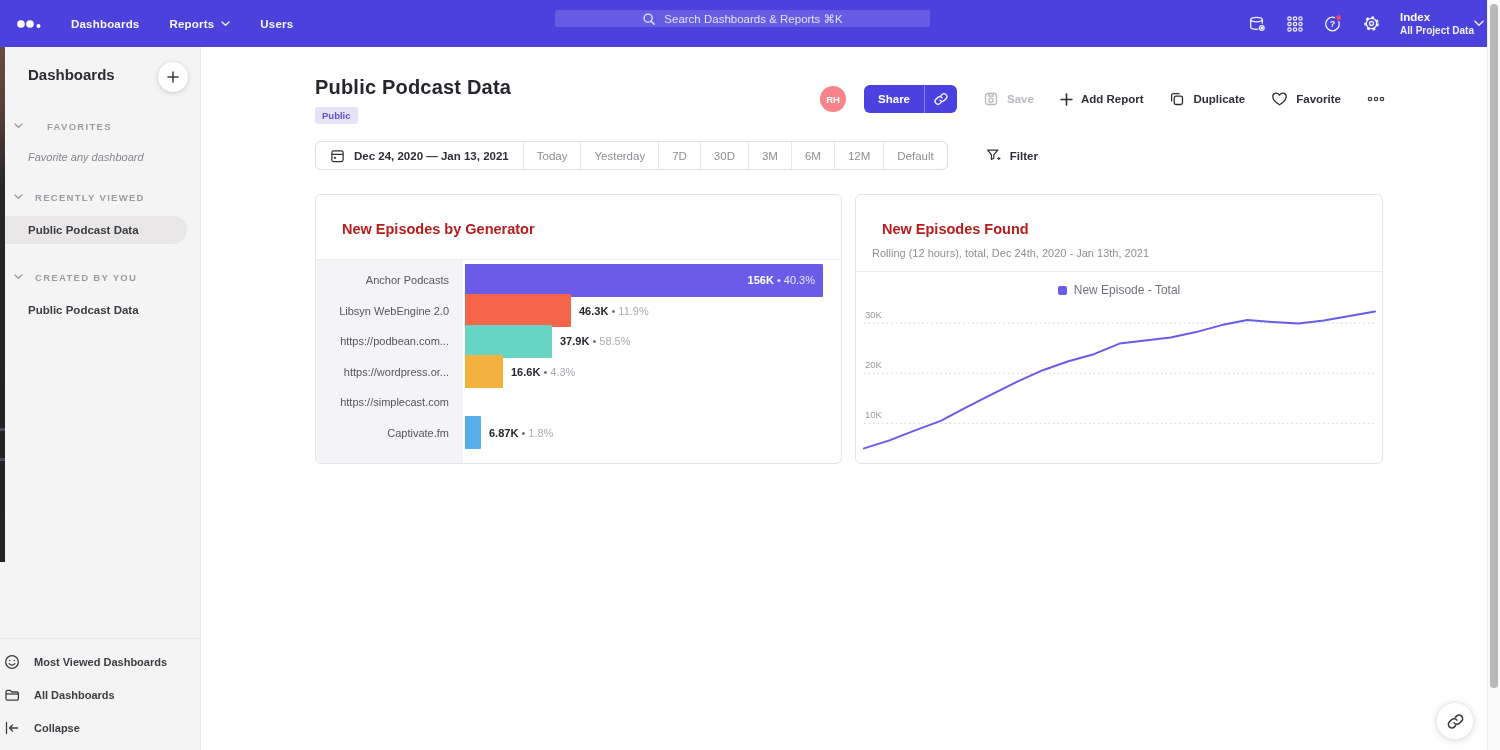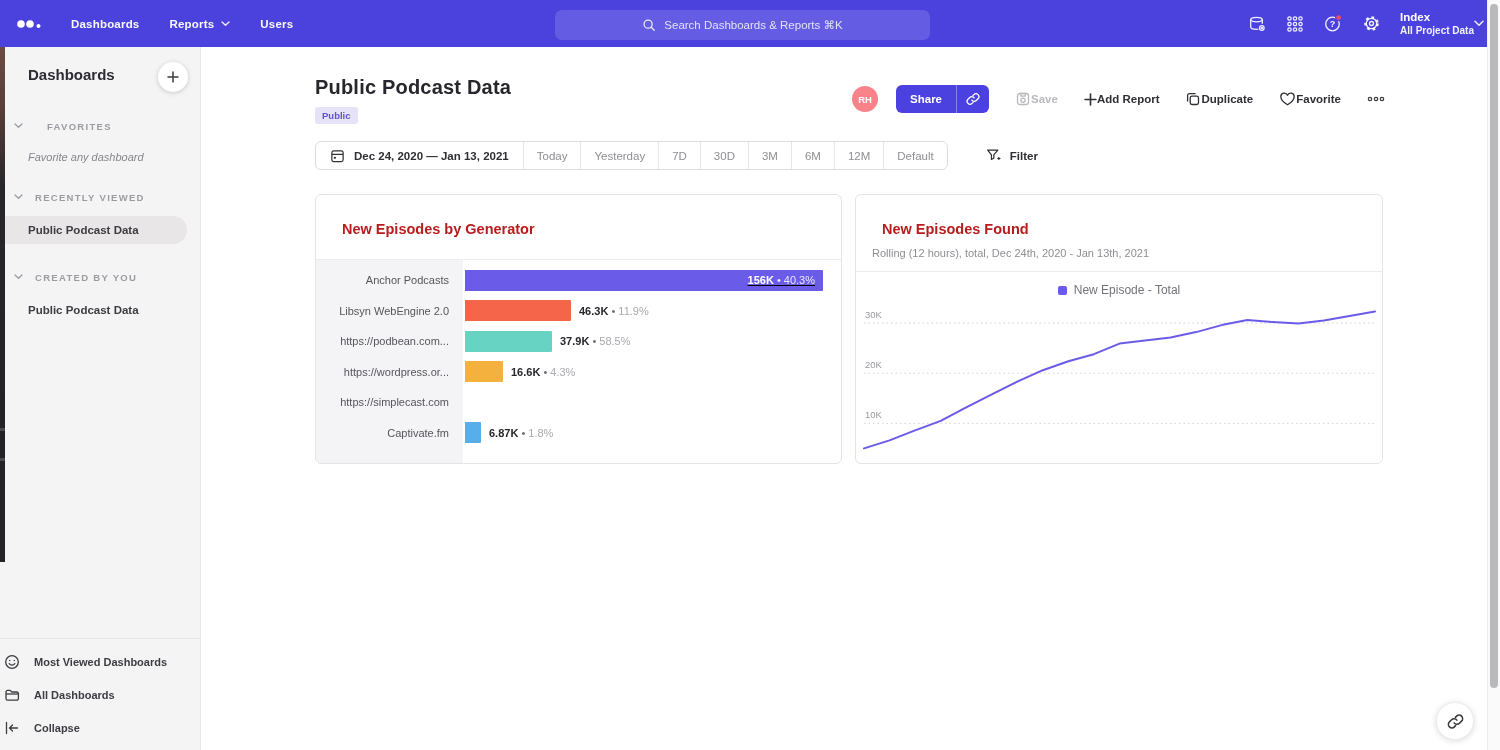--- a/index.html
+++ b/index.html
@@ -5,21 +5,21 @@
   html,body{margin:0;padding:0;background:#fff;font-family:"Liberation Sans",sans-serif;}
   *{box-sizing:border-box;}
   .viewport{position:relative;width:1500px;height:750px;overflow:hidden;background:#fff;}
 
   
   .topnav{position:absolute;left:0;top:0;width:1500px;height:47px;background:#4b42de;display:flex;align-items:center;z-index:5;}
   .nav-left{display:flex;align-items:center;padding-left:16px;gap:28px;}
   .logo{display:flex;align-items:center;cursor:pointer;}
   .nav-items{display:flex;align-items:center;gap:30px;}
   .nav-item{color:rgba(255,255,255,.96);font-size:11.5px;font-weight:700;letter-spacing:.2px;display:flex;align-items:center;gap:7px;cursor:pointer;}
-  .nav-search{position:absolute;left:555px;top:10px;width:375px;height:30px;background:rgba(255,255,255,.14);border-radius:7px;display:flex;align-items:center;justify-content:center;gap:8px;cursor:text;}
+  .nav-search{position:absolute;left:555px;top:10px;width:375px;height:17px;background:rgba(255,255,255,.14);border-radius:2px;display:flex;align-items:center;justify-content:center;gap:8px;cursor:text;}
   .s-ph{color:rgba(255,255,255,.82);font-size:11.5px;}
   .nav-right{position:absolute;right:16px;top:0;height:47px;display:flex;align-items:center;gap:4px;}
   .nbtn{width:34px;height:34px;display:flex;align-items:center;justify-content:center;cursor:pointer;position:relative;}
   .proj{display:flex;align-items:center;margin-left:8px;cursor:pointer;}
   .proj-name{color:#fff;font-size:11.5px;font-weight:700;line-height:1.3;}
   .proj-sub{color:rgba(255,255,255,.92);font-size:10px;font-weight:700;line-height:1.3;}
 
   
   .sidebar{position:absolute;left:0;top:47px;bottom:0;width:201px;background:#f5f4f5;border-right:1px solid #e8e8ec;z-index:2;}
   .sb-header{height:46px;padding:15px 12px 0 28px;display:flex;align-items:flex-start;justify-content:space-between;}
@@ -44,21 +44,21 @@
   .main{position:absolute;left:201px;top:47px;right:13px;bottom:0;background:#fff;overflow:hidden;}
   .main-inner{padding:29px 102px 0 114px;}
   .page-head{display:flex;justify-content:space-between;align-items:flex-start;}
   .page-title{font-size:20px;font-weight:700;color:#26262c;margin:0;letter-spacing:.2px;}
   .badge{display:inline-block;margin-top:8px;background:#e6e2f8;color:#5f53cc;font-size:9.5px;font-weight:700;padding:3px 7px;border-radius:3px;}
   .ph-actions{display:flex;align-items:center;gap:26px;margin-top:9px;}
   .avatar{width:26px;height:26px;border-radius:50%;background:#f8838a;color:#fff;font-size:9.5px;font-weight:700;display:flex;align-items:center;justify-content:center;cursor:pointer;}
   .share-split{display:flex;height:28px;border-radius:6px;overflow:hidden;cursor:pointer;margin-left:-8px;}
   .share-main{background:#4b40e0;color:#fff;font-size:11.5px;font-weight:700;display:flex;align-items:center;padding:0 14px;}
   .share-link{background:#4b40e0;width:33px;display:flex;align-items:center;justify-content:center;border-left:1px solid rgba(255,255,255,.35);}
-  .act{display:flex;align-items:center;font-size:11.5px;font-weight:700;color:#2f2f35;cursor:pointer;white-space:nowrap;text-align:center;}
+  .act{display:flex;align-items:center;gap:8px;font-size:11.5px;font-weight:700;color:#2f2f35;cursor:pointer;white-space:nowrap;text-align:center;}
   .act.disabled{color:#b9b9bf;cursor:default;}
   .more-btn{display:flex;gap:3px;cursor:pointer;padding:4px 0;}
 
   
   .toolbar{margin-top:17px;display:flex;align-items:center;}
   .seg-control{display:flex;height:29px;border:1px solid #dcdce1;border-radius:6px;background:#fff;align-items:stretch;}
   .date-seg{display:flex;align-items:center;gap:9px;padding:0 14px;font-size:11.5px;font-weight:700;color:#2f2f35;cursor:pointer;}
   .preset{display:flex;align-items:center;padding:0 13px;font-size:11.5px;color:#8e8e94;border-left:1px solid #e6e6ea;cursor:pointer;}
   .filter-btn{margin-left:38px;display:flex;align-items:center;gap:9px;font-size:11.5px;font-weight:700;color:#2f2f35;cursor:pointer;}
 
@@ -71,21 +71,21 @@
   .card-title{margin:10px;font-size:14.5px;font-weight:700;color:#b91c1c;}
   .card-sub{margin-top:6px;font-size:11px;color:#8e8e94;}
 
   
   .bar-chart{position:relative;height:208px;}
   .cat-col-bg{position:absolute;left:0;top:0;bottom:0;width:147px;background:#f4f4f6;}
   .bar-rows{position:relative;padding-top:5px;}
   .bar-row{display:flex;align-items:center;height:30.5px;}
   .bar-cat{width:147px;padding-right:14px;text-align:right;font-size:11px;color:#55555c;flex:0 0 147px;}
   .bar-area{flex:1;display:flex;align-items:center;padding-left:2px;}
-  .bar{height:21px;border-radius:0 1px 1px 0;display:flex;align-items:center;justify-content:flex-end;text-decoration:underline;}
+  .bar{height:33px;border-radius:0 1px 1px 0;display:flex;align-items:center;justify-content:flex-end;}
   .bar-val-in{color:#fff;font-size:11px;font-weight:700;padding-right:8px;white-space:nowrap;}
   .bar-val-in .dot,.bar-val-in .pct{font-weight:400;color:rgba(255,255,255,.85);}
   .bar-val-out{margin-left:8px;font-size:11px;white-space:nowrap;color:#26262c;font-weight:700;}
   .bar-val-out .dot{color:#6d6d74;font-weight:400;}
   .bar-val-out .pct{color:#a9a9b0;font-weight:400;}
 
   
   .legend{display:flex;justify-content:center;align-items:center;gap:7px;padding-top:10px;height:26px;cursor:pointer;}
   .legend-swatch{width:9px;height:9px;border-radius:2px;}
   .legend-label{font-size:12px;color:#72727a;}

